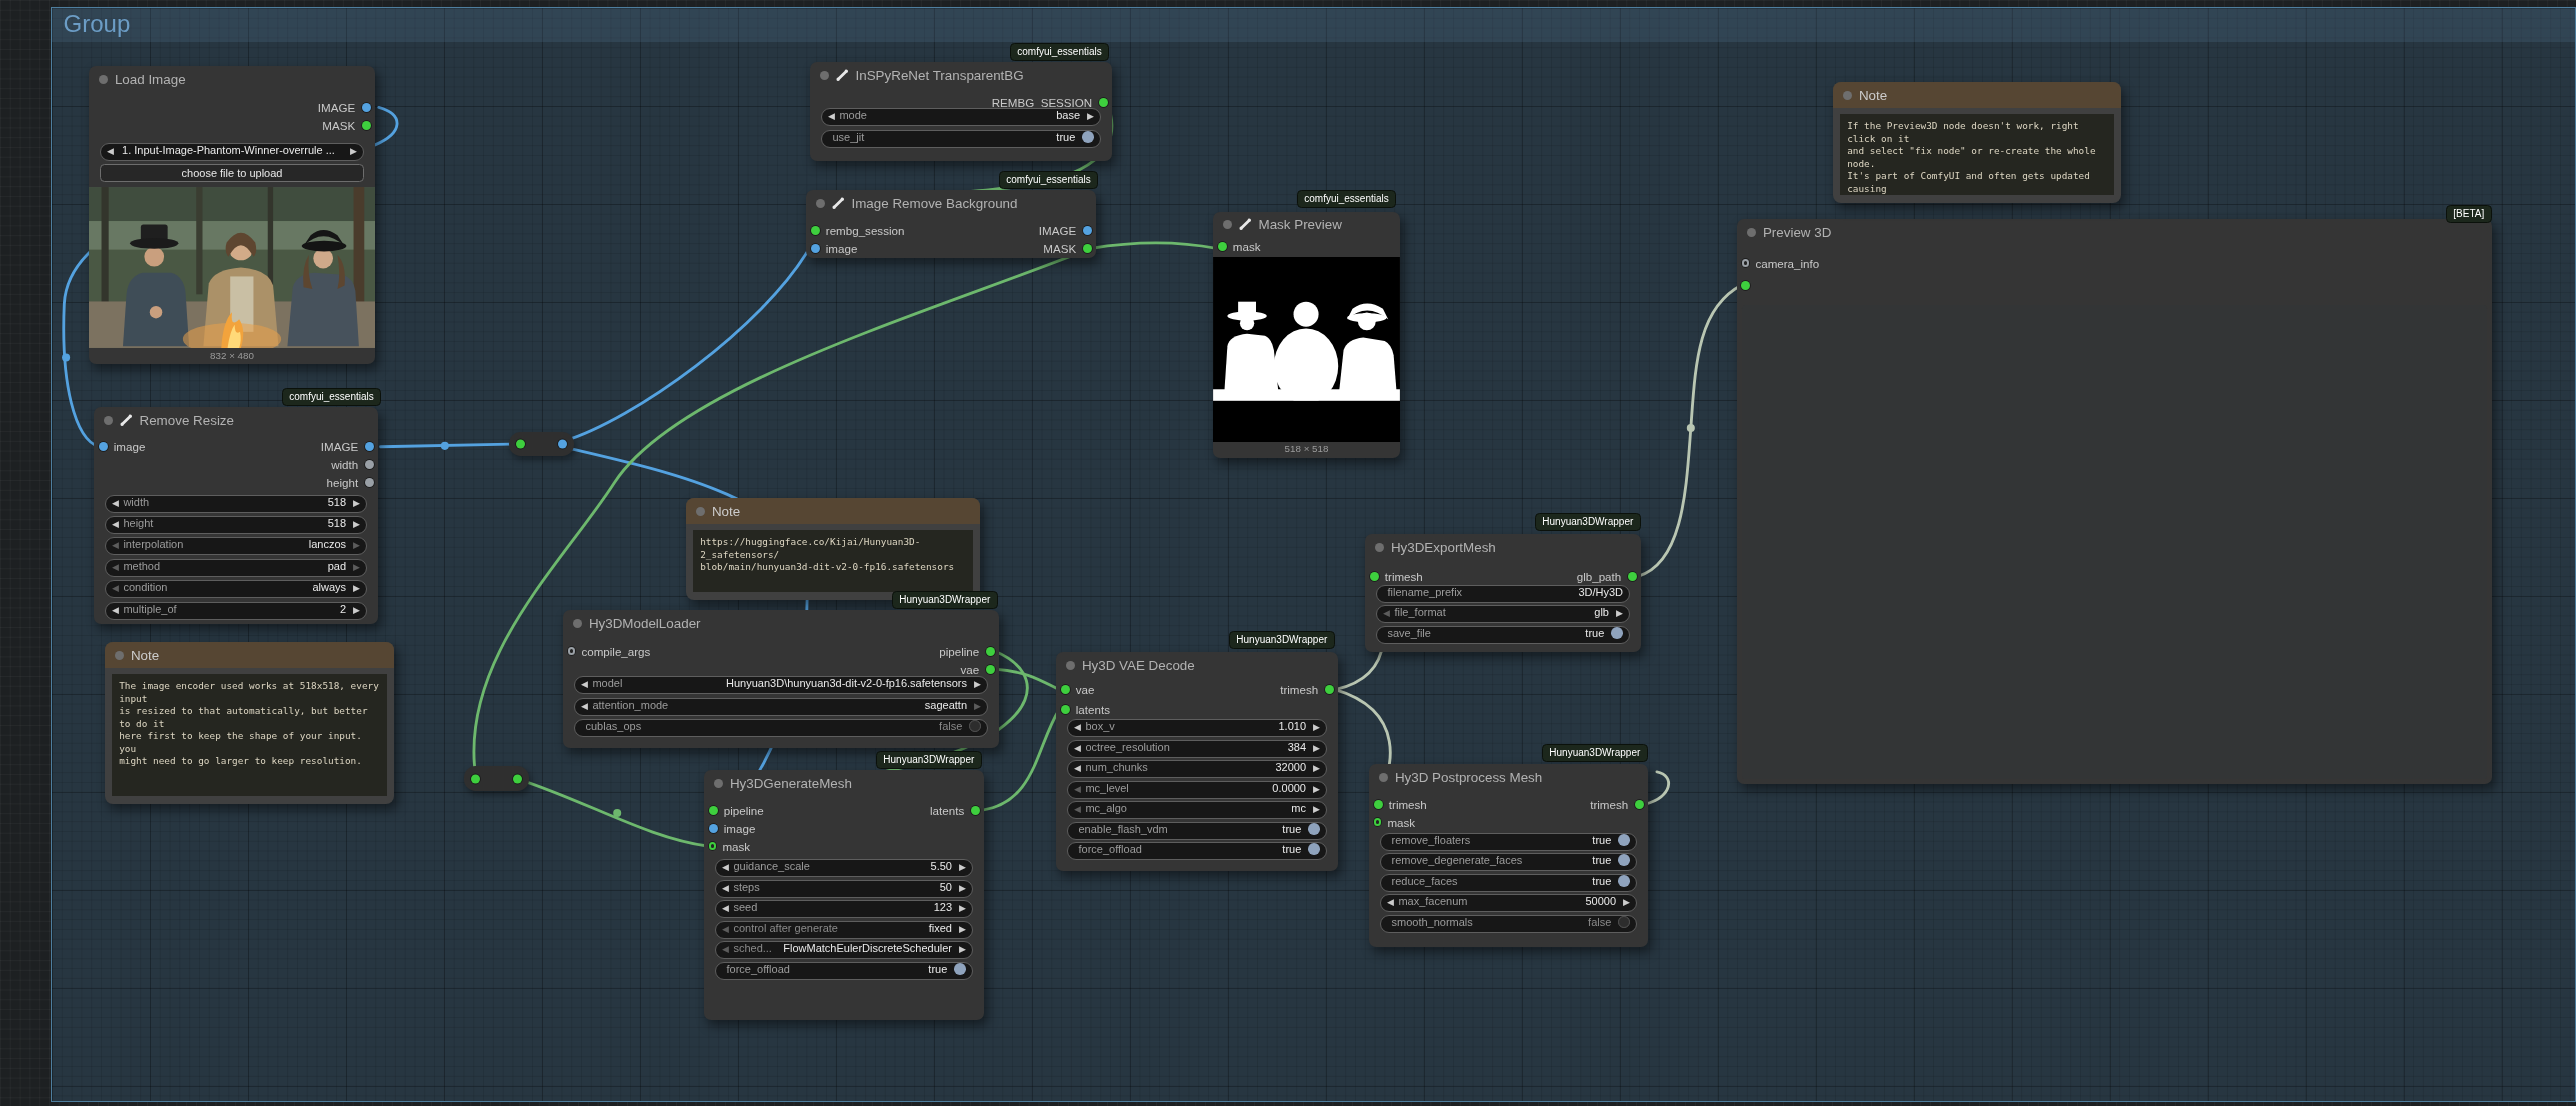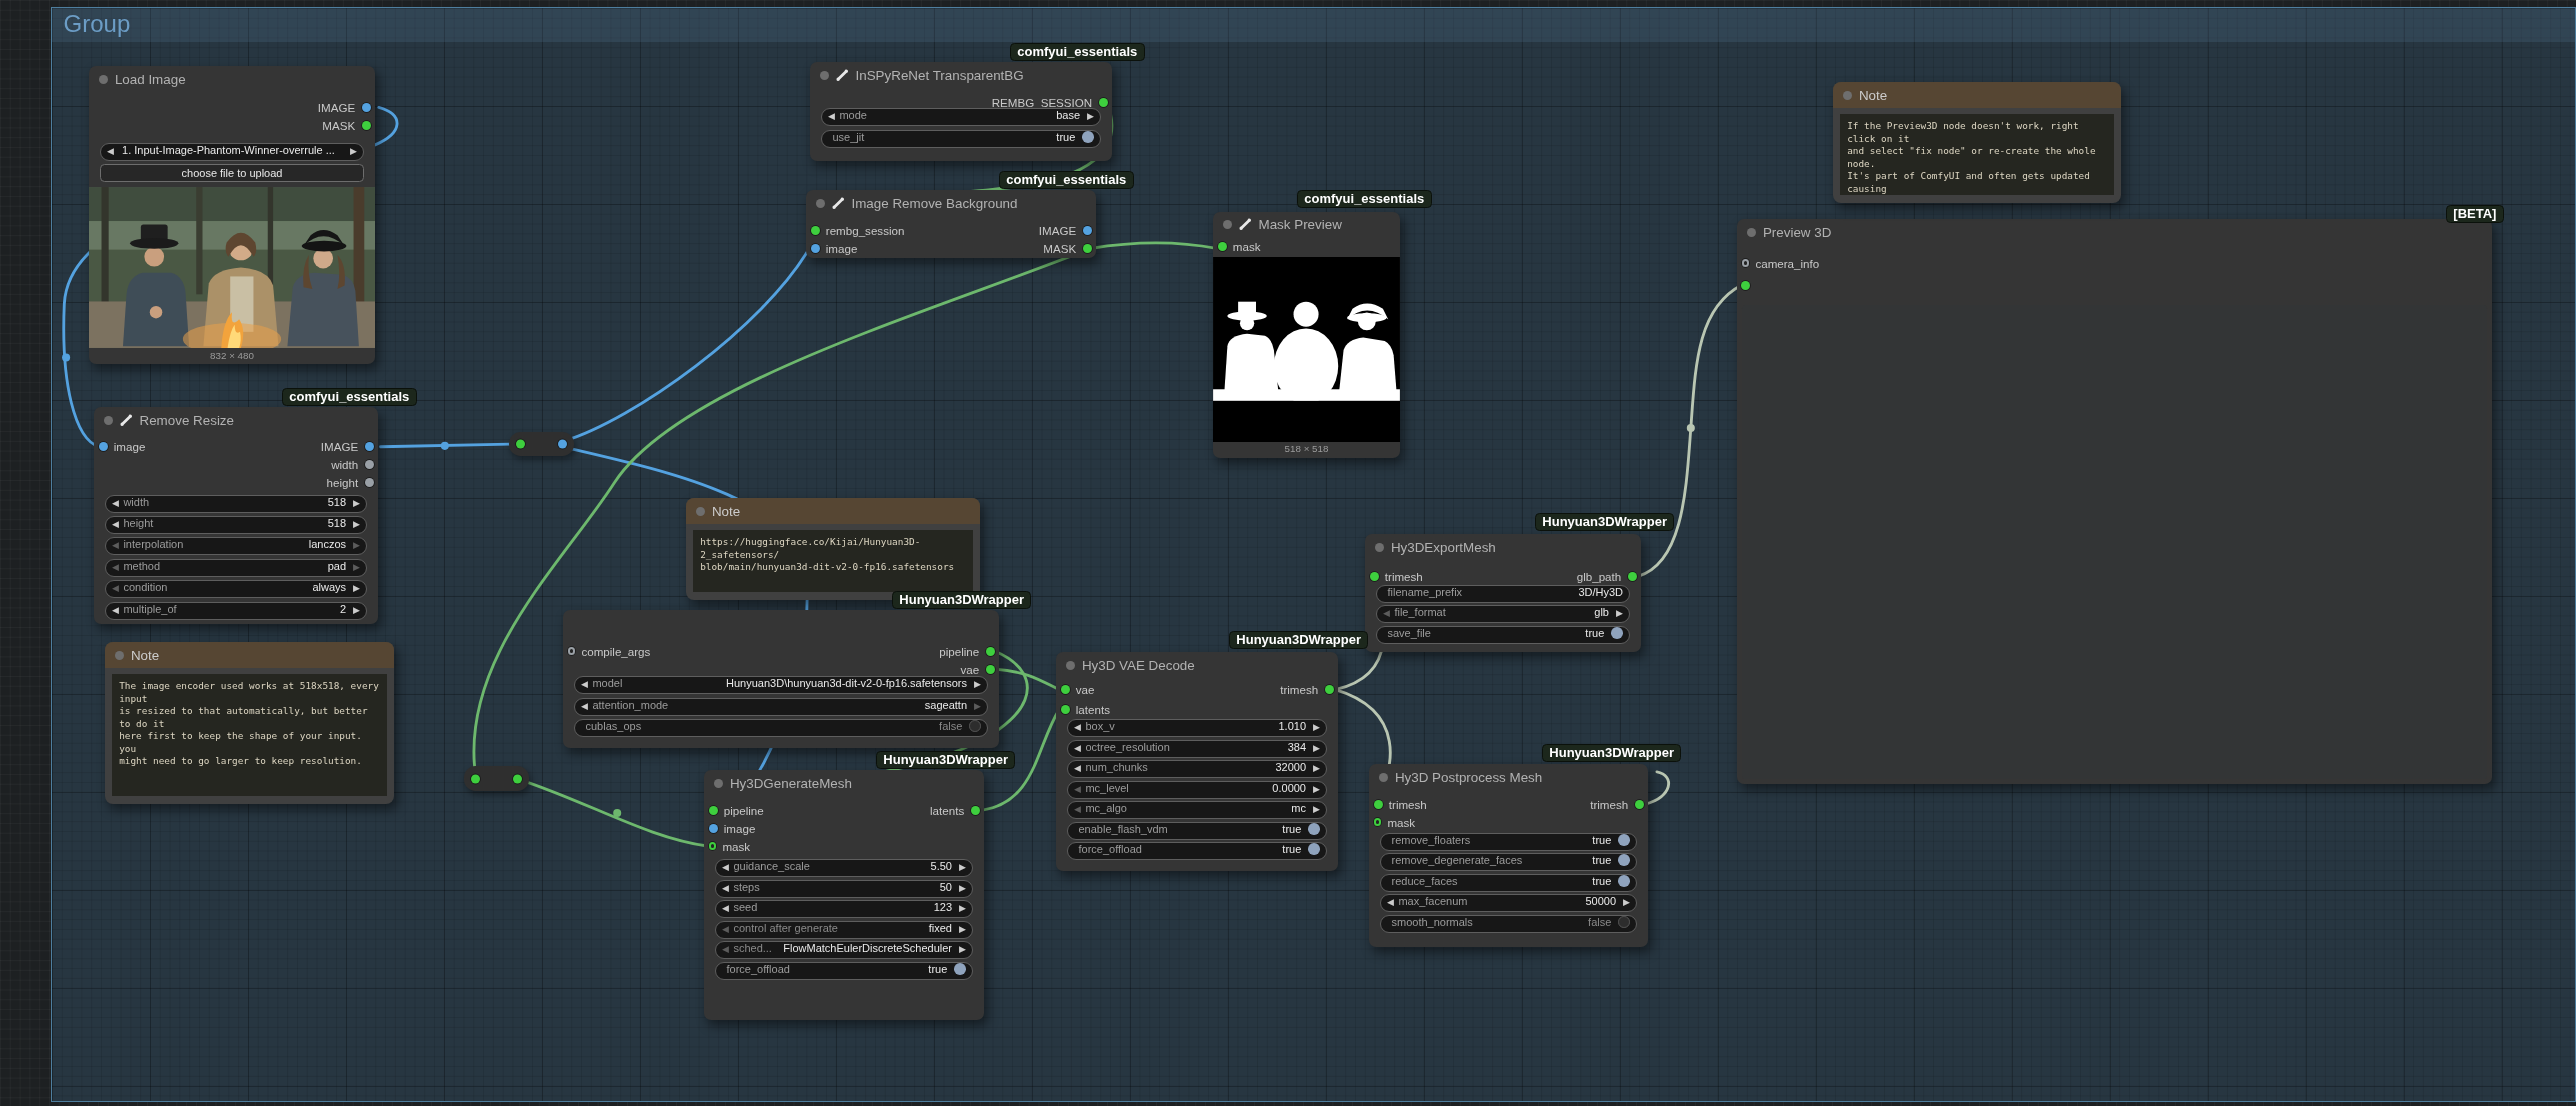--- a/index.html
+++ b/index.html
@@ -41,21 +41,21 @@
   .arrR{margin-left:7.1px}
   .tog{width:11.6px;height:11.6px;border-radius:50%;margin-left:7.1px;flex:none}
   .tog.on{background:#8fa3bd}
   .tog.off{background:#2d2d2d;border:0.9px solid #565656;box-sizing:border-box}
   .fcombo{justify-content:space-between}
   .fcombo .cval{color:#eaeaea;overflow:hidden;text-overflow:ellipsis}
   .ubtn{position:absolute;left:10.7px;right:10.7px;height:18px;background:#272727;border:0.9px solid #6d6d6d;border-radius:4.5px;color:#e8e8e8;
     font-size:11px;display:flex;align-items:center;justify-content:center;box-sizing:border-box}
   .cap{position:absolute;left:0;right:0;text-align:center;color:#9b9b9b;font-size:9.8px}
   .imgbox{position:absolute;left:0;display:block}
-  .badge{position:absolute;z-index:3;background:#1c271c;color:#fff;font-weight:bold;font-size:13px;line-height:14.3px;padding:0.9px 6.3px;
+  .badge{position:absolute;z-index:3;background:#1c271c;color:#fff;font-weight:normal;font-size:10px;line-height:14.3px;padding:0.9px 6.3px;
     border-radius:4.5px;border:0.9px solid #0b110b;white-space:nowrap}
   .note{position:absolute;background:#404040;border-radius:8px;z-index:2;box-shadow:3.6px 5.4px 10.7px rgba(0,0,0,.45)}
   .note .ntitle{background:#564633;border-radius:8px 8px 0 0;height:26px;color:#cccccc}
   .note pre{position:absolute;left:7.1px;right:7.1px;top:32px;bottom:8px;margin:0;background:#252620;color:#ddd6c2;
     font-family:"DejaVu Sans Mono",monospace;font-size:9.4px;line-height:12.5px;padding:6.3px 7.1px;white-space:pre-wrap;overflow:hidden;box-sizing:border-box}
   .reroute{position:absolute;z-index:2;background:#2f2f2f;border-radius:11.6px;box-shadow:1.8px 3.6px 7.1px rgba(0,0,0,.4)}
   .reroute .pdot{position:absolute;top:50%;transform:translateY(-50%)}
   .stats{position:absolute;left:40px;top:702px;z-index:5;color:#8f8f8f;font-size:11.6px;line-height:14px;white-space:pre}
 </style>
 </head>
@@ -303,20 +303,24 @@
     <div class="ntitle">
       <span class="cdot"></span>
       <span>Note</span>
     </div>
     <pre>https://huggingface.co/Kijai/Hunyuan3D-2_safetensors/
 blob/main/hunyuan3d-dit-v2-0-fp16.safetensors</pre>
   </div>
 
   <div class="badge" style="left:892px;top:591px">Hunyuan3DWrapper</div>
   <div class="node" style="left:563px;top:610px;width:436px;height:138px">
+    <div class="ntitle">
+      <span class="cdot"></span>
+      <span>Hy3DModelLoader</span>
+    </div>
     <div class="port in" style="top:35px">
       <span class="pdot rgray"></span>
       <span>compile_args</span>
     </div>
     <div class="port out" style="top:35px">
       <span class="pdot green"></span>
       <span>pipeline</span>
     </div>
     <div class="port out" style="top:53px">
       <span class="pdot green"></span>

